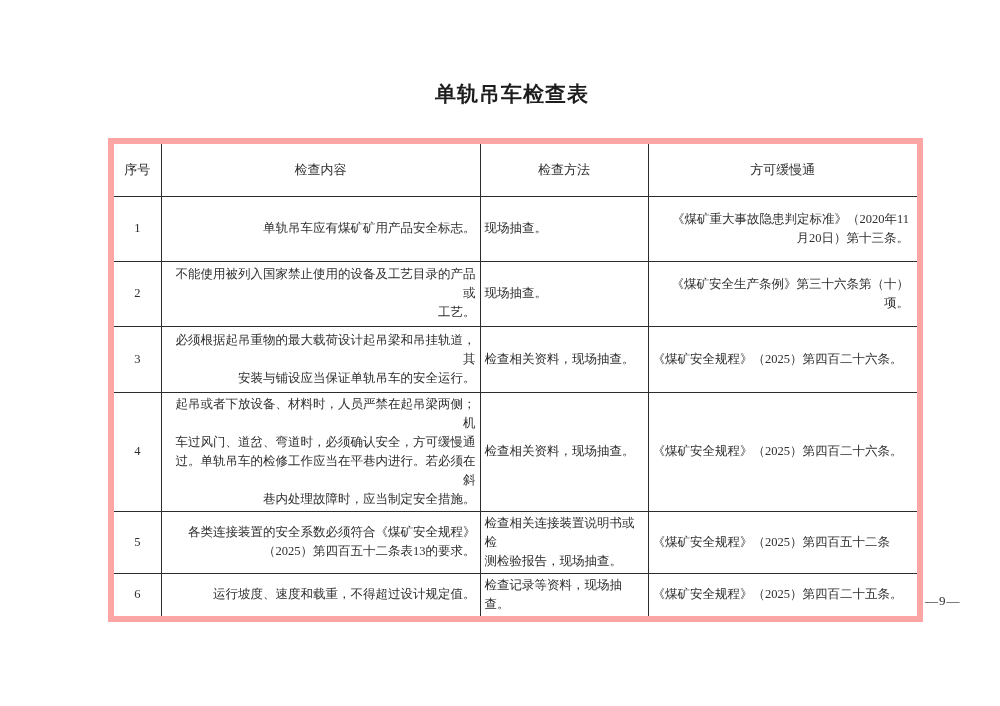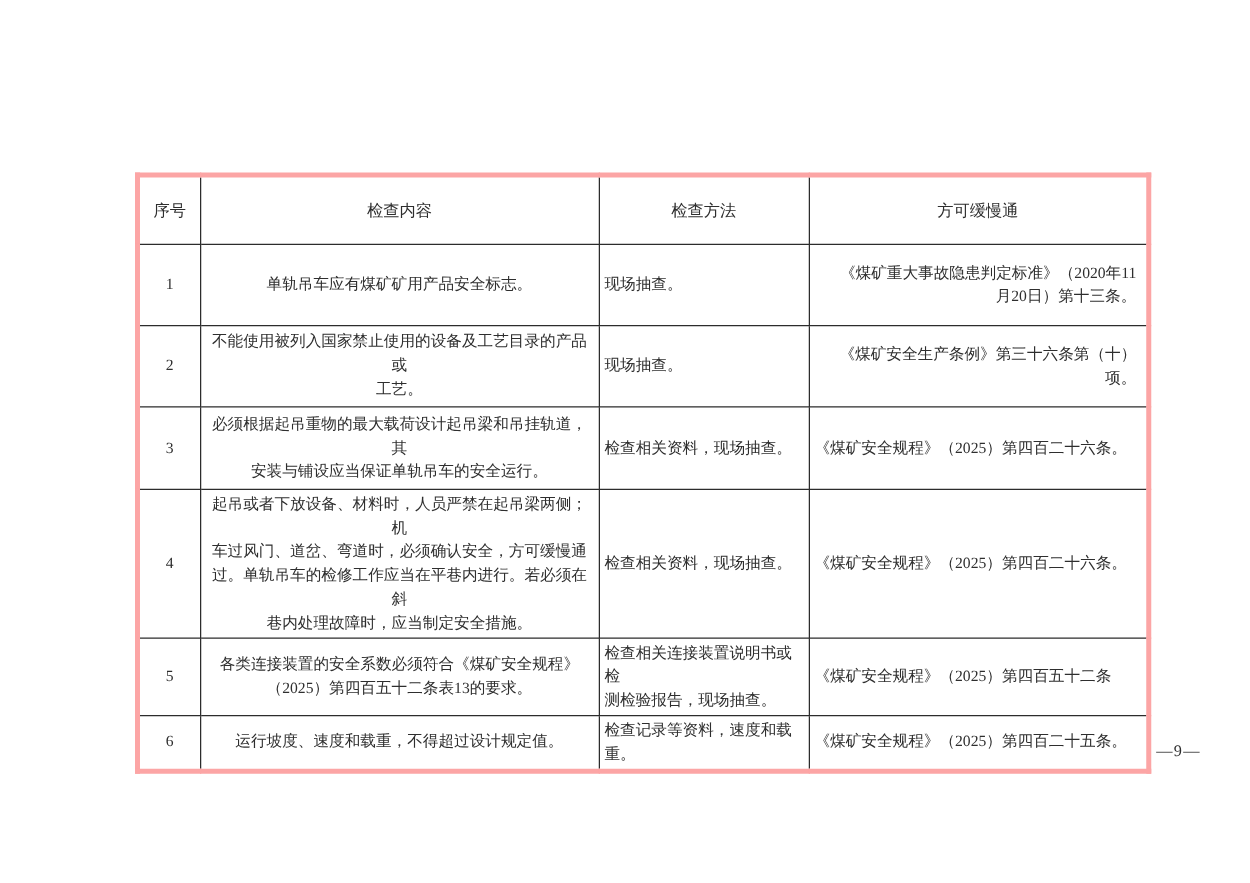--- a/index.html
+++ b/index.html
@@ -28,21 +28,21 @@
     color: #1d1d1d;
     letter-spacing: 1px;
   }
   table.checklist {
     position: absolute;
     left: 108px;
     top: 138px;
     width: 809px;
     border-collapse: collapse;
     table-layout: fixed;
-    border: 4px solid #fca5a5;
+    border: 6px solid #fca5a5;
   }
   .checklist th,
   .checklist td {
     border: 1px solid #2c2c2c;
     font-size: 12.5px;
     font-weight: normal;
     line-height: 19px;
     vertical-align: middle;
     white-space: pre-line;
     color: #2e2e2e;
@@ -51,38 +51,39 @@
   }
   .checklist thead tr { height: 55px; }
   .checklist tr.r0 { height: 65px; }
   .checklist tr.r1 { height: 65px; }
   .checklist tr.r2 { height: 66px; }
   .checklist tr.r3 { height: 77px; }
   .checklist tr.r4 { height: 62px; }
   .checklist tr.r5 { height: 40px; }
   .checklist th { text-align: center; font-size: 13px; }
   .c-no     { text-align: center; }
-  .c-content{ text-align: center; padding: 2px 3px 2px 5px; }
+  .c-content{ text-align: right; padding: 2px 3px 2px 5px; }
   .c-method { text-align: left; padding: 2px 2px; }
   .c-basis  { text-align: left; padding: 2px 6px; }
   .c-basis.left { text-align: right; padding: 2px 8px 2px 12px; }
   .page-number {
     position: absolute;
     left: 925px;
     top: 593px;
     font-size: 13px;
     color: #2e2e2e;
     letter-spacing: 1px;
   }
 </style>
 </head>
 <body>
 
 <div class="page">
 
+  <h1 class="doc-title">单轨吊车检查表</h1>
 
   <table class="checklist">
     <colgroup>
       <col style="width:50px">
       <col style="width:319px">
       <col style="width:168px">
       <col style="width:272px">
     </colgroup>
     <thead>
       <tr>
@@ -128,21 +129,21 @@
         <td class="c-no">5</td>
         <td class="c-content">各类连接装置的安全系数必须符合《煤矿安全规程》
 （2025）第四百五十二条表13的要求。</td>
         <td class="c-method">检查相关连接装置说明书或检
 测检验报告，现场抽查。</td>
         <td class="c-basis">《煤矿安全规程》（2025）第四百五十二条</td>
       </tr>
       <tr class="r5">
         <td class="c-no">6</td>
         <td class="c-content">运行坡度、速度和载重，不得超过设计规定值。</td>
-        <td class="c-method">检查记录等资料，速度和载重。</td>
+        <td class="c-method">检查记录等资料，现场抽查。</td>
         <td class="c-basis">《煤矿安全规程》（2025）第四百二十五条。</td>
       </tr>
     </tbody>
   </table>
 
   <div class="page-number">—9—</div>
 
 </div>
 
 </body></html>

